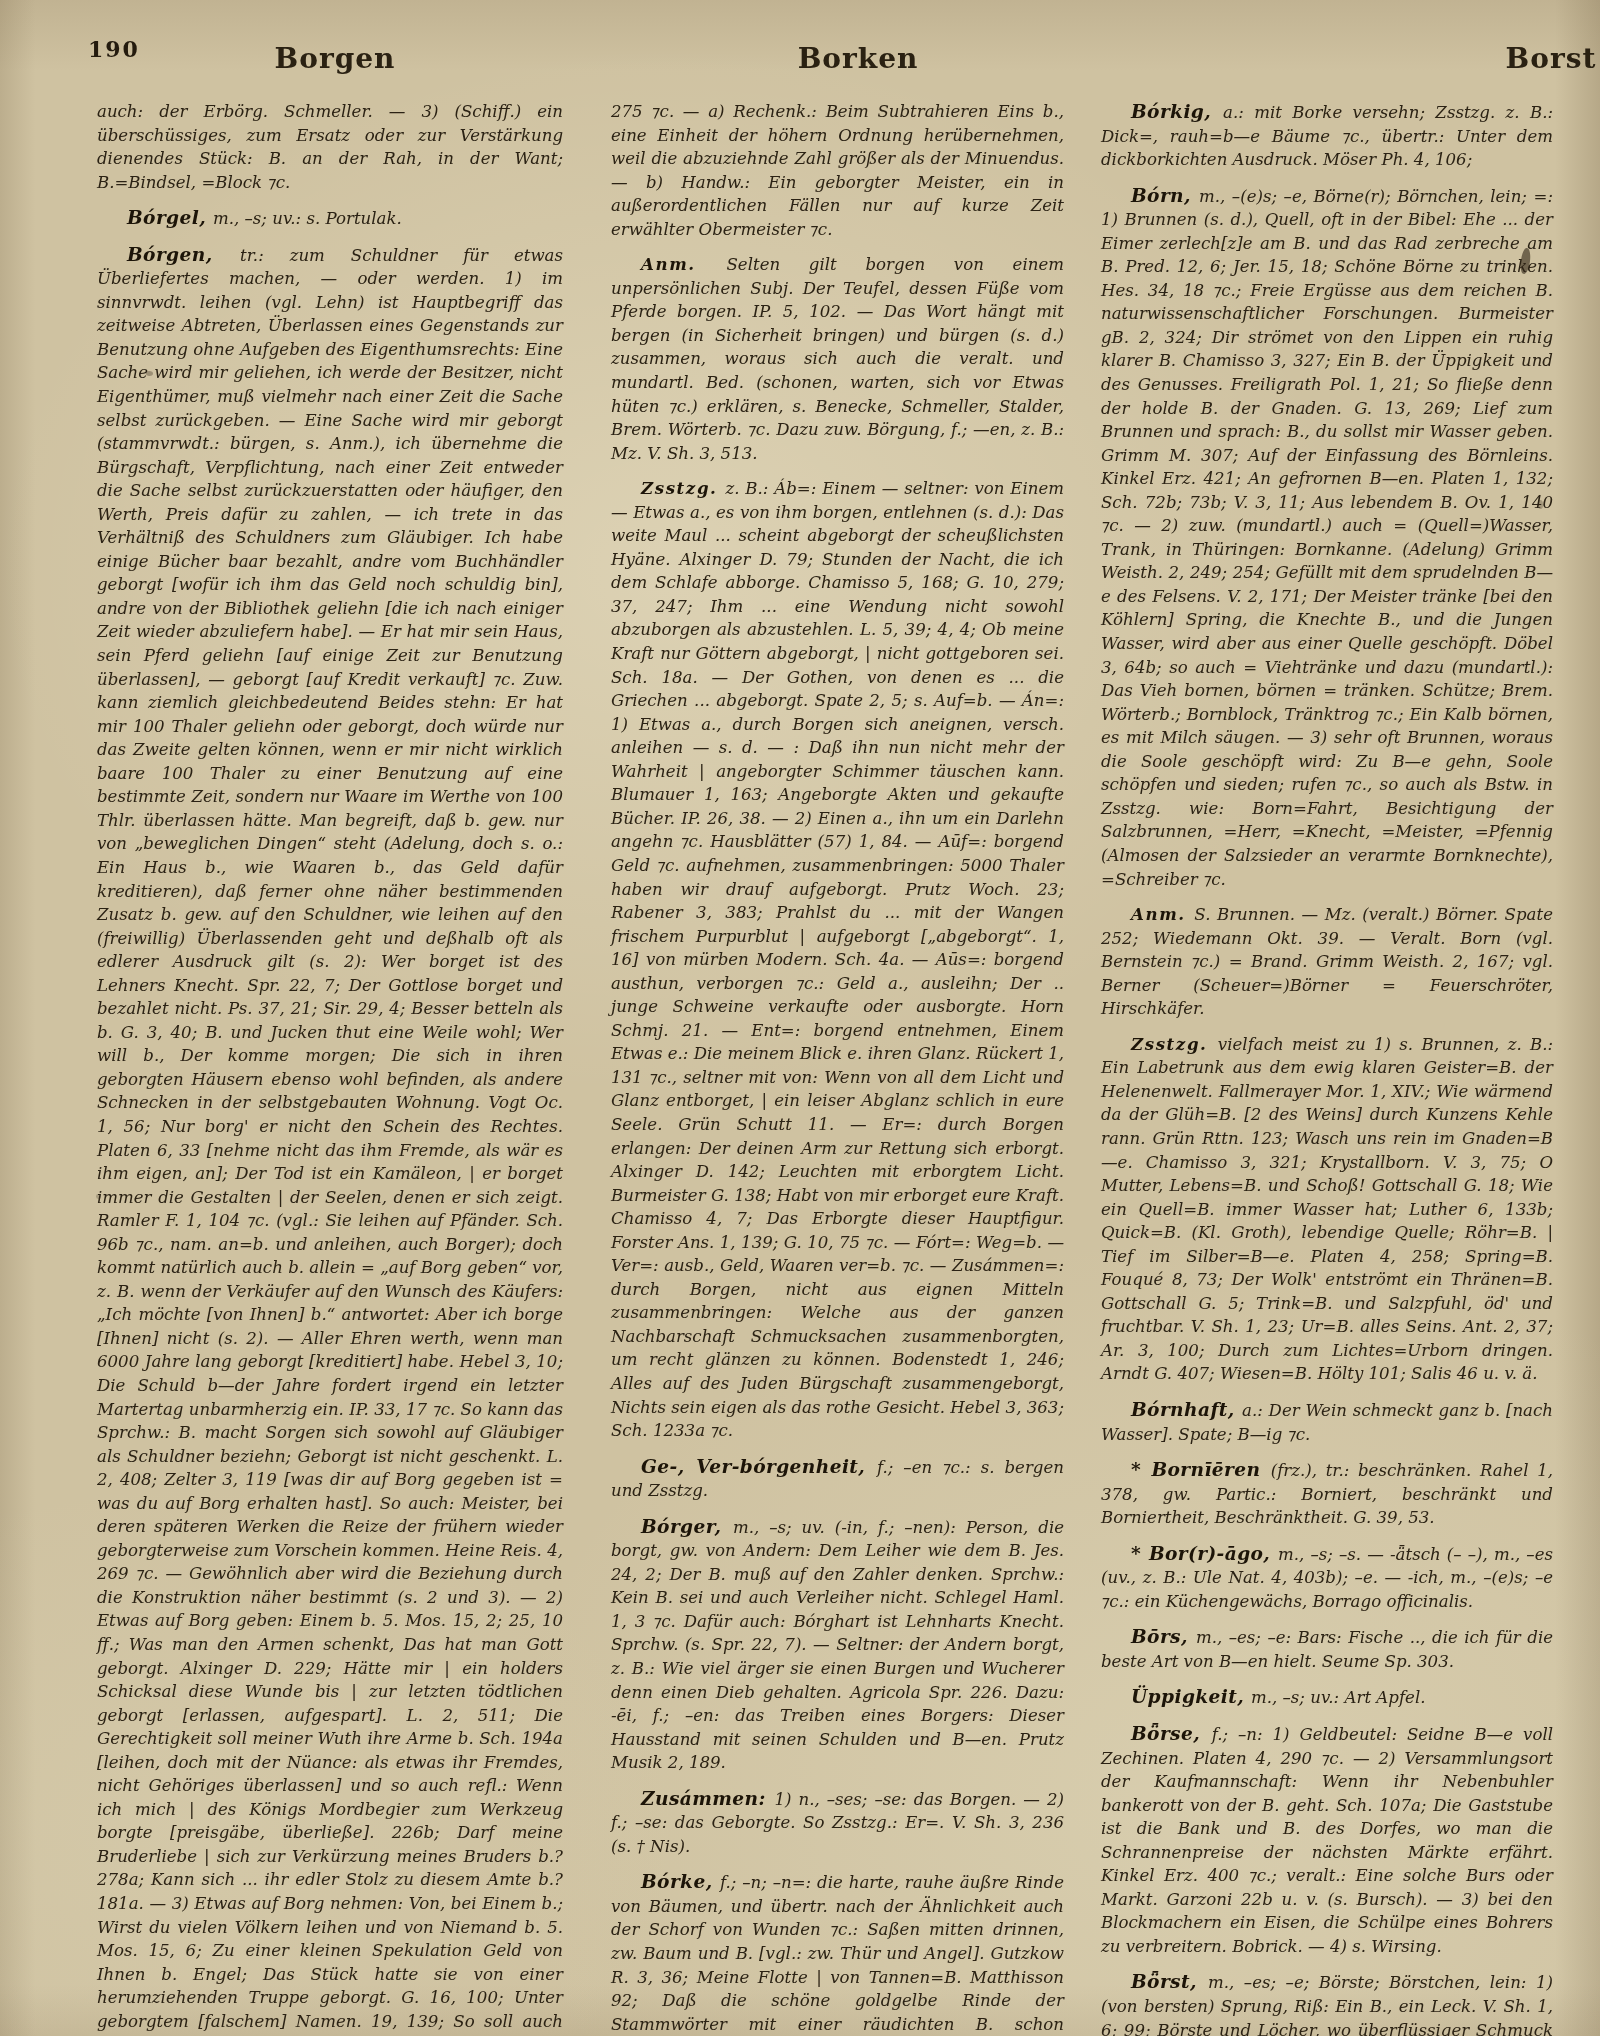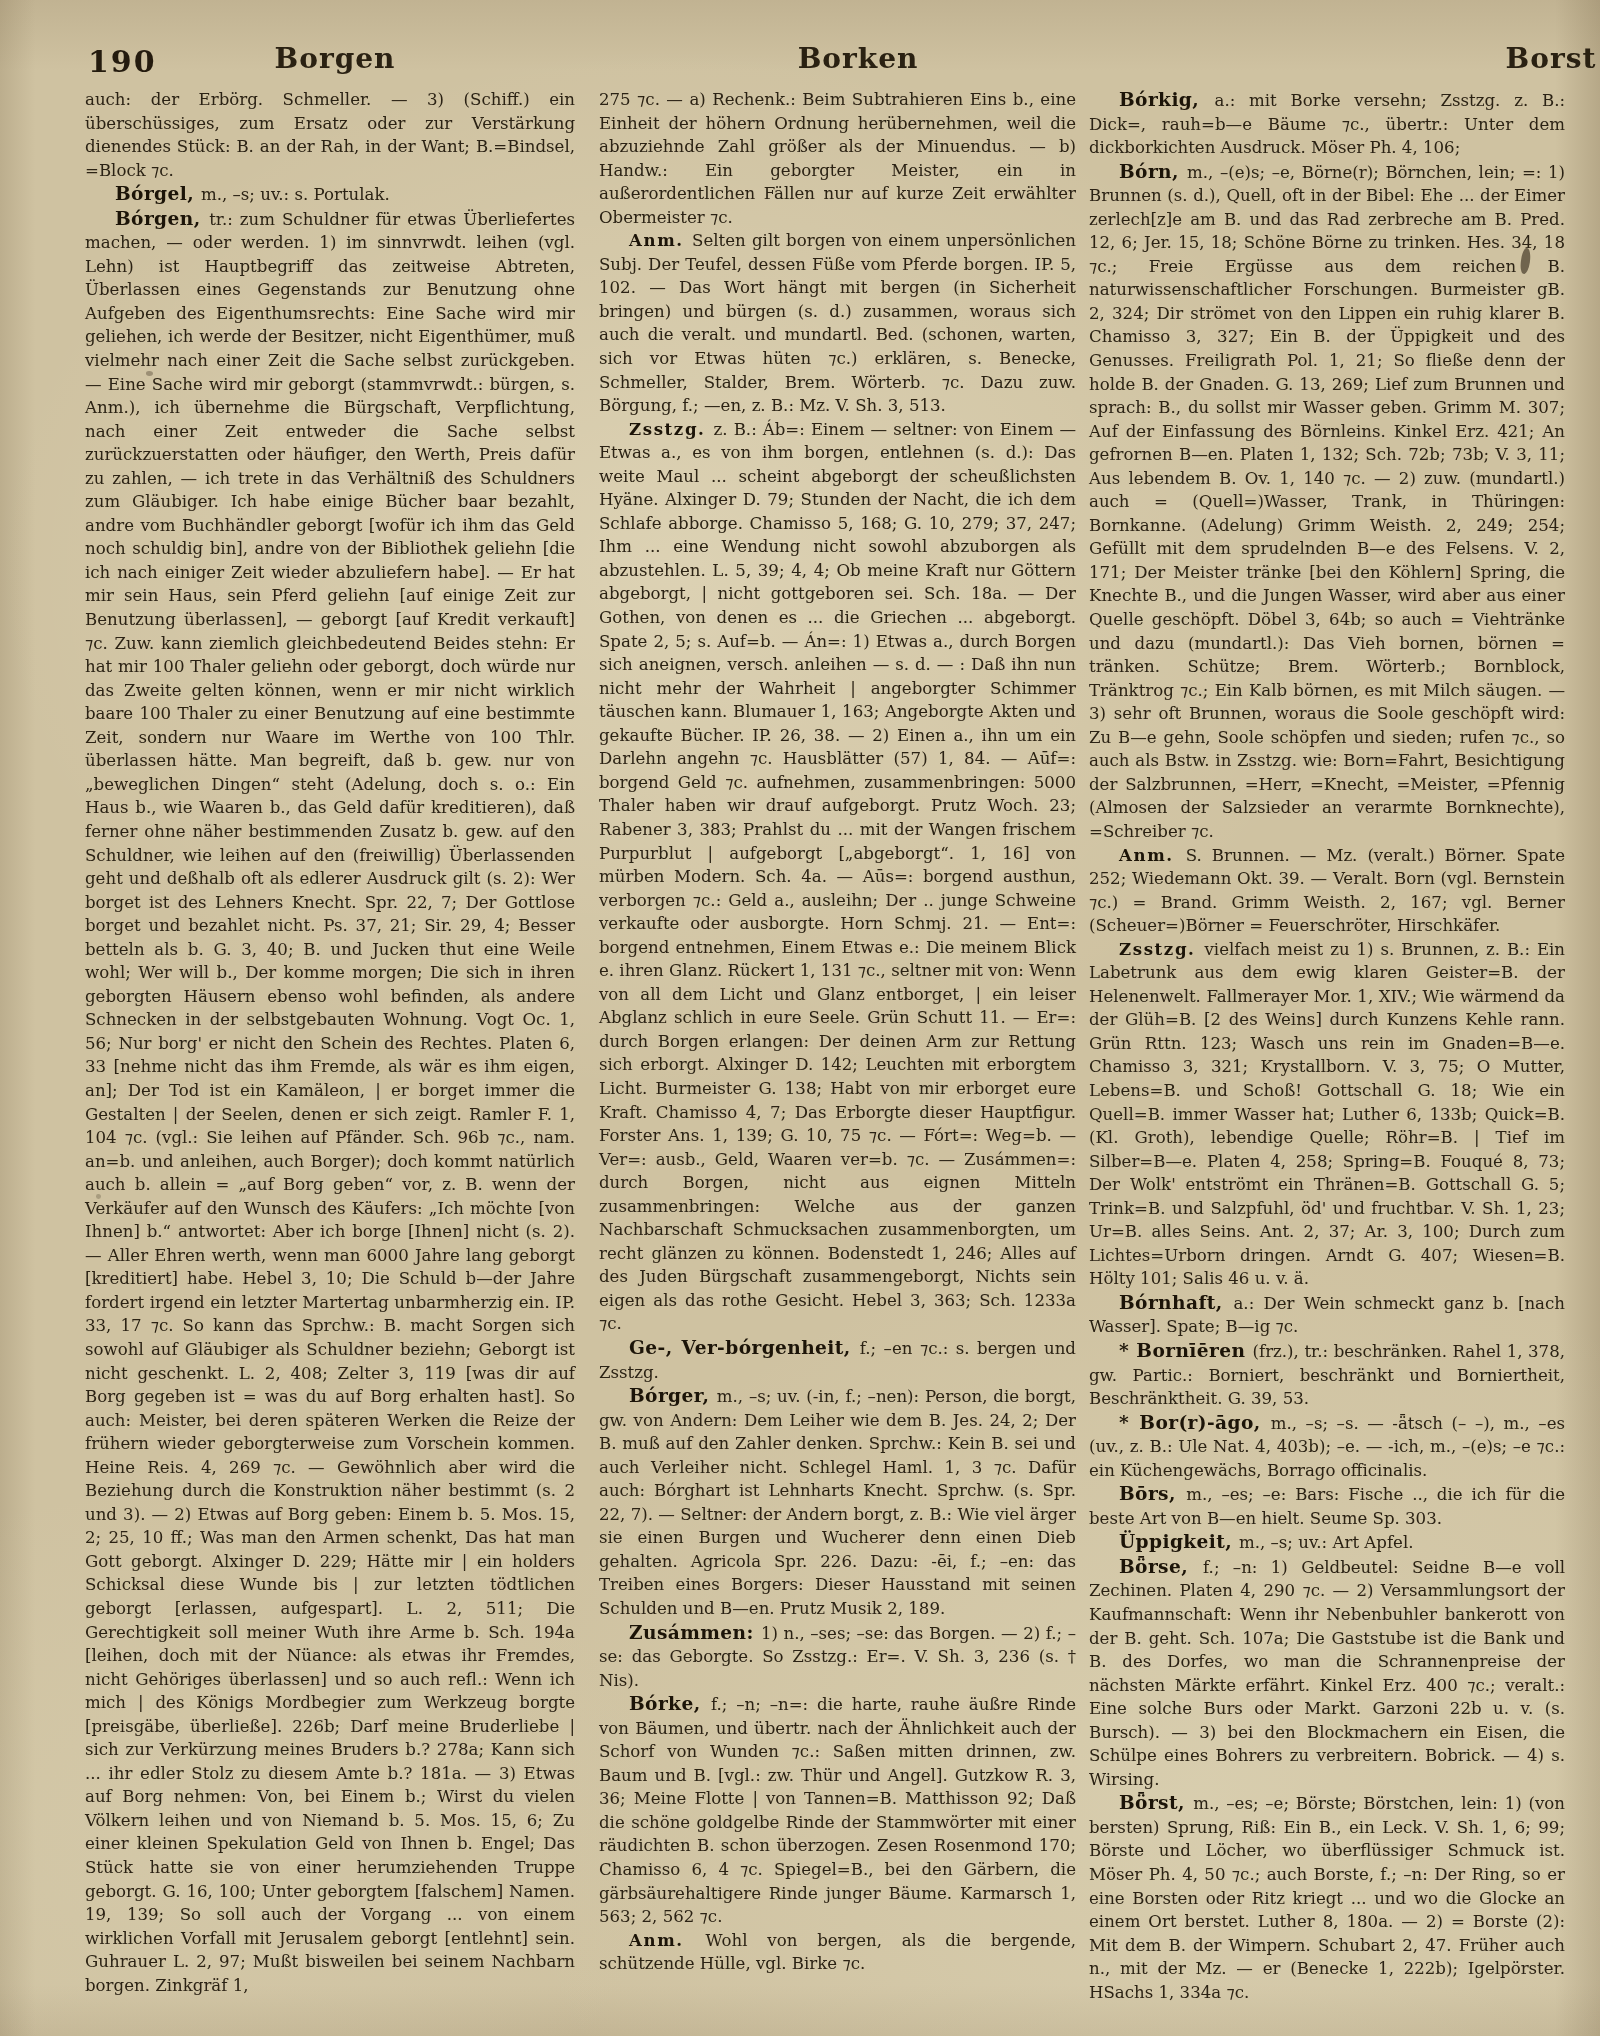--- a/index.html
+++ b/index.html
@@ -13,40 +13,40 @@
       radial-gradient(1100px 850px at 42% 28%, rgba(255,250,228,0.28), rgba(255,250,228,0) 62%),
       radial-gradient(1000px 800px at 75% 88%, rgba(232,226,198,0.35), rgba(232,226,198,0) 70%),
       radial-gradient(700px 500px at 12% 90%, rgba(222,214,184,0.30), rgba(222,214,184,0) 70%),
       linear-gradient(90deg, rgba(110,92,62,0.20) 0, rgba(110,92,62,0) 2.2%, rgba(110,92,62,0) 97.2%, rgba(110,92,62,0.26) 100%),
       linear-gradient(0deg, rgba(130,110,78,0.16) 0, rgba(130,110,78,0) 2.5%, rgba(130,110,78,0) 96.5%, rgba(130,110,78,0.18) 100%);
     font-family:"DejaVu Serif","DejaVu Sans",serif;
     color:#2b2214;
     overflow:hidden;
   }
   .pagenum{
-    position:absolute;left:88px;top:44px;
-    font-size:30px;font-weight:bold;letter-spacing:2px;color:#241b0e;
+    position:absolute;left:88px;top:36px;
+    font-size:22px;font-weight:bold;letter-spacing:2px;color:#241b0e;
   }
   .runhead{
     position:absolute;top:42px;
     font-size:28px;font-weight:bold;letter-spacing:1px;color:#2a2112;
   }
   .runhead.c1{left:335px;transform:translateX(-50%);}
   .runhead.c2{left:858px;transform:translateX(-50%);}
   .runhead.c3{left:1527px;transform:translateX(-50%);margin-left:24px;}
   .col{
     position:absolute;top:88px;
     text-align:justify;
     font-size:16.6px;line-height:23.55px;
     hyphens:auto;
   }
   .col1{left:85px;width:490px;}
   .col2{left:599px;width:477px;}
   .col3{left:1089px;width:476px;}
-  p.para{margin:0;padding:0;}
+  p.para{margin:12px;padding:0;font-style:italic;}
   p.para.indent{text-indent:30px;}
   b.headword{font-weight:bold;font-size:18.6px;letter-spacing:0.4px;color:#1c1408;}
   b.headword.label{font-size:16.6px;letter-spacing:1.6px;}
   .speck{position:absolute;background:rgba(48,36,22,0.6);border-radius:45% 55% 50% 50%;}
   .speck.s1{left:1521px;top:248px;width:9px;height:26px;transform:rotate(8deg);}
   .speck.s2{left:146px;top:371px;width:7px;height:5px;opacity:.55;}
   .speck.s3{left:1538px;top:500px;width:5px;height:9px;opacity:.45;}
   .speck.s4{left:96px;top:1194px;width:5px;height:5px;opacity:.4;}
 </style>
 </head>

